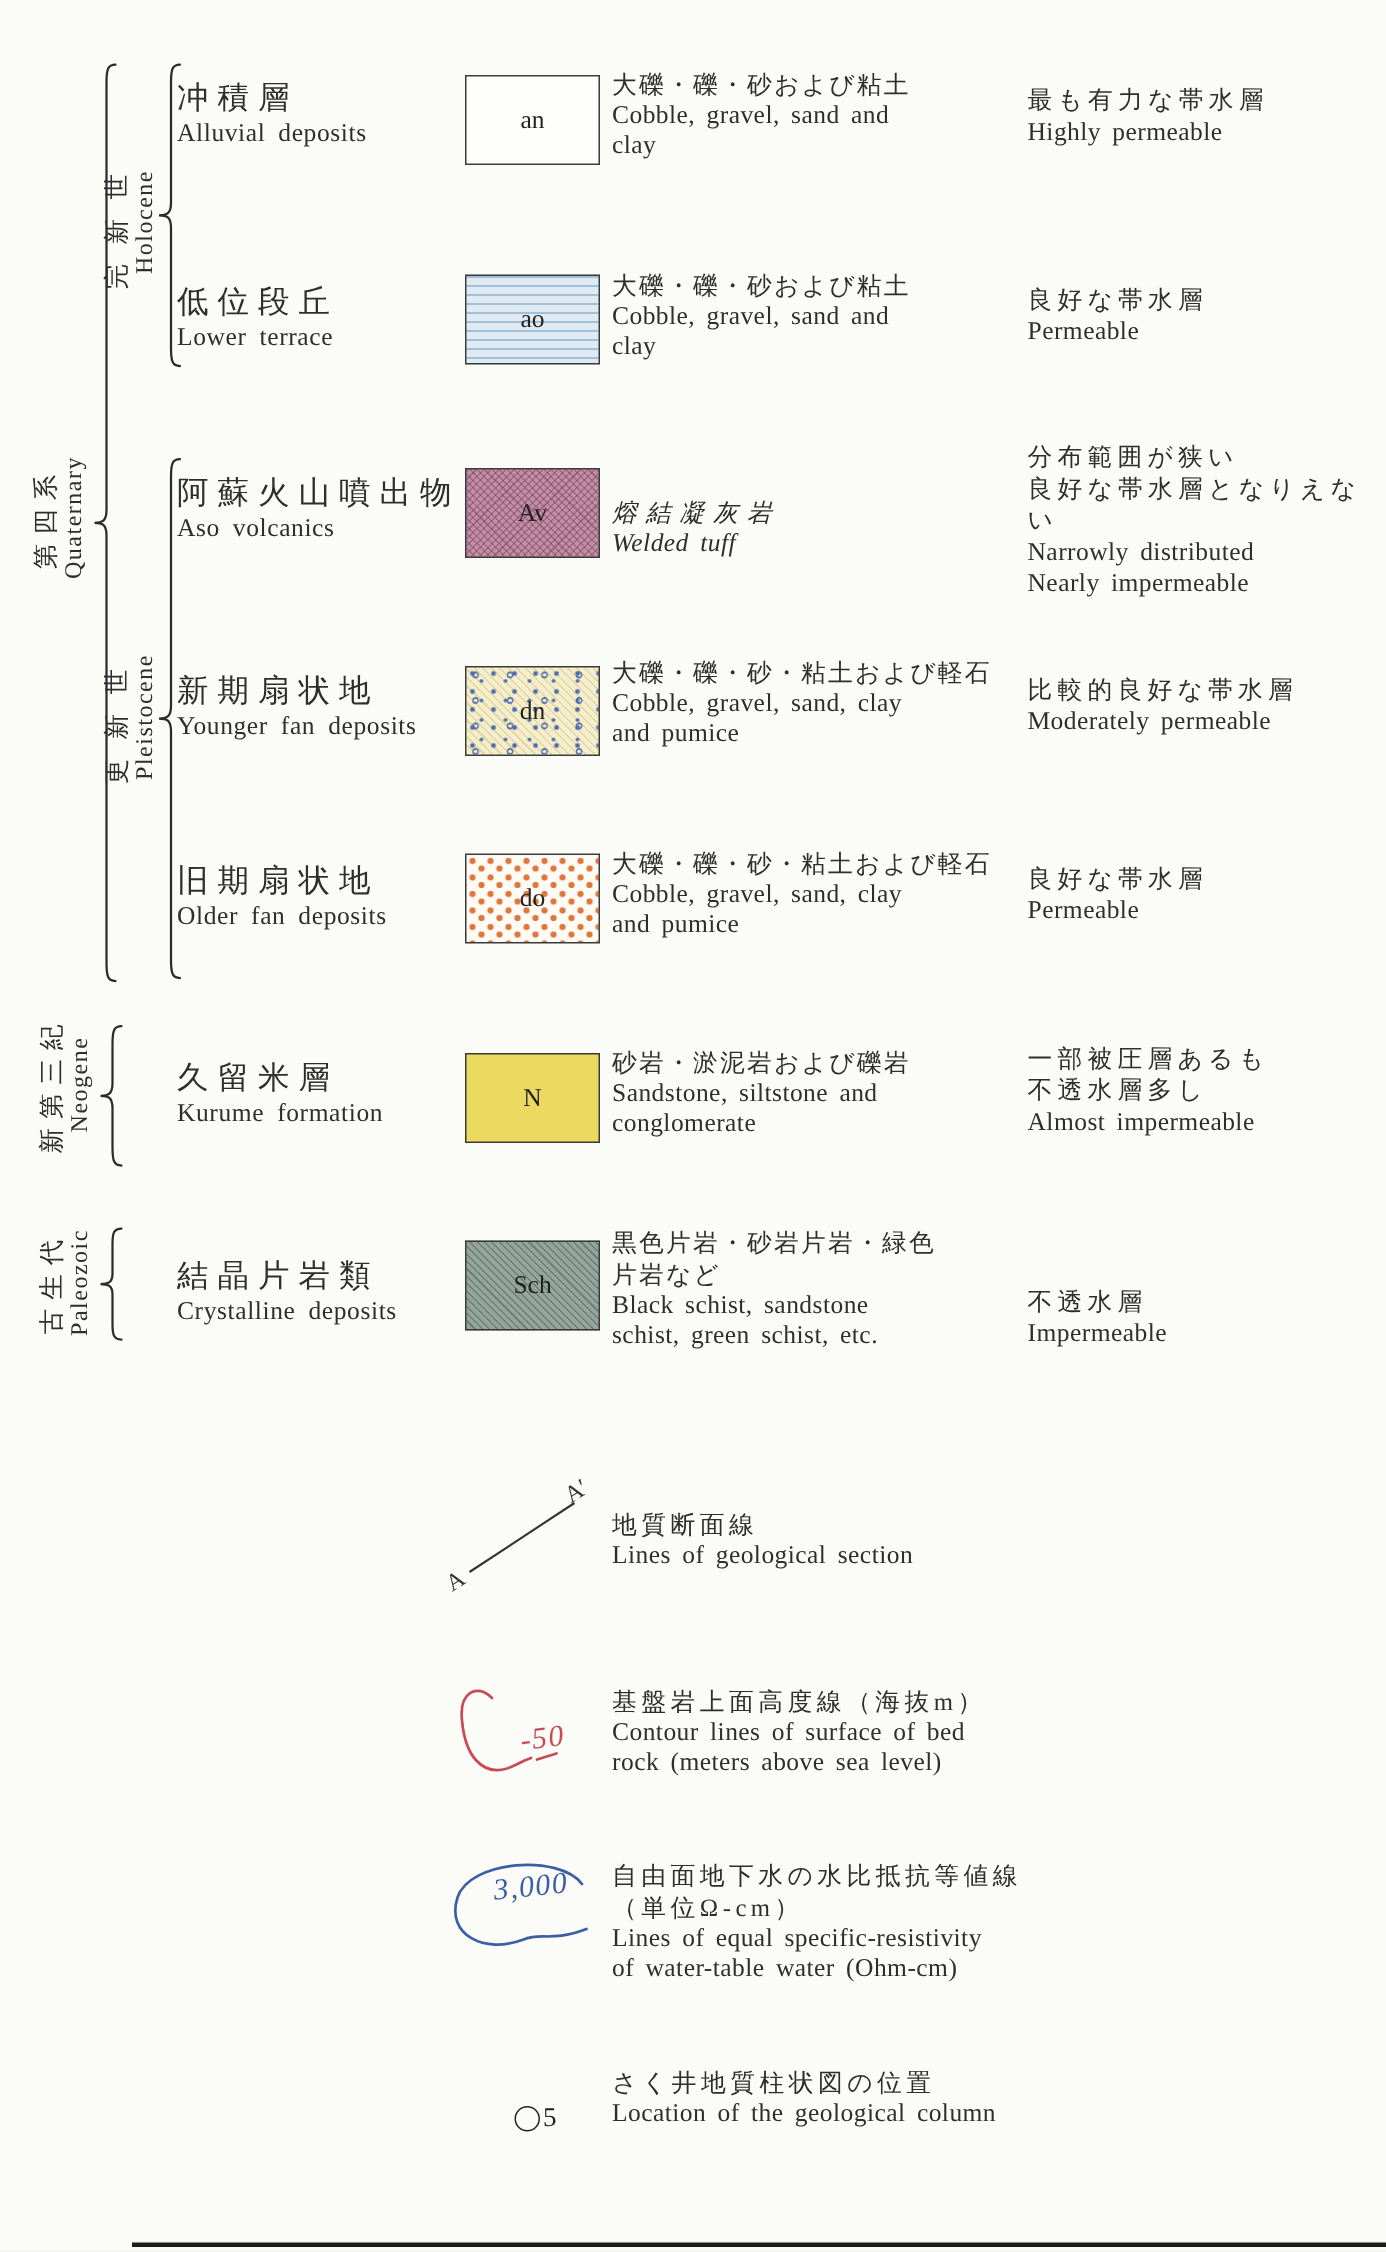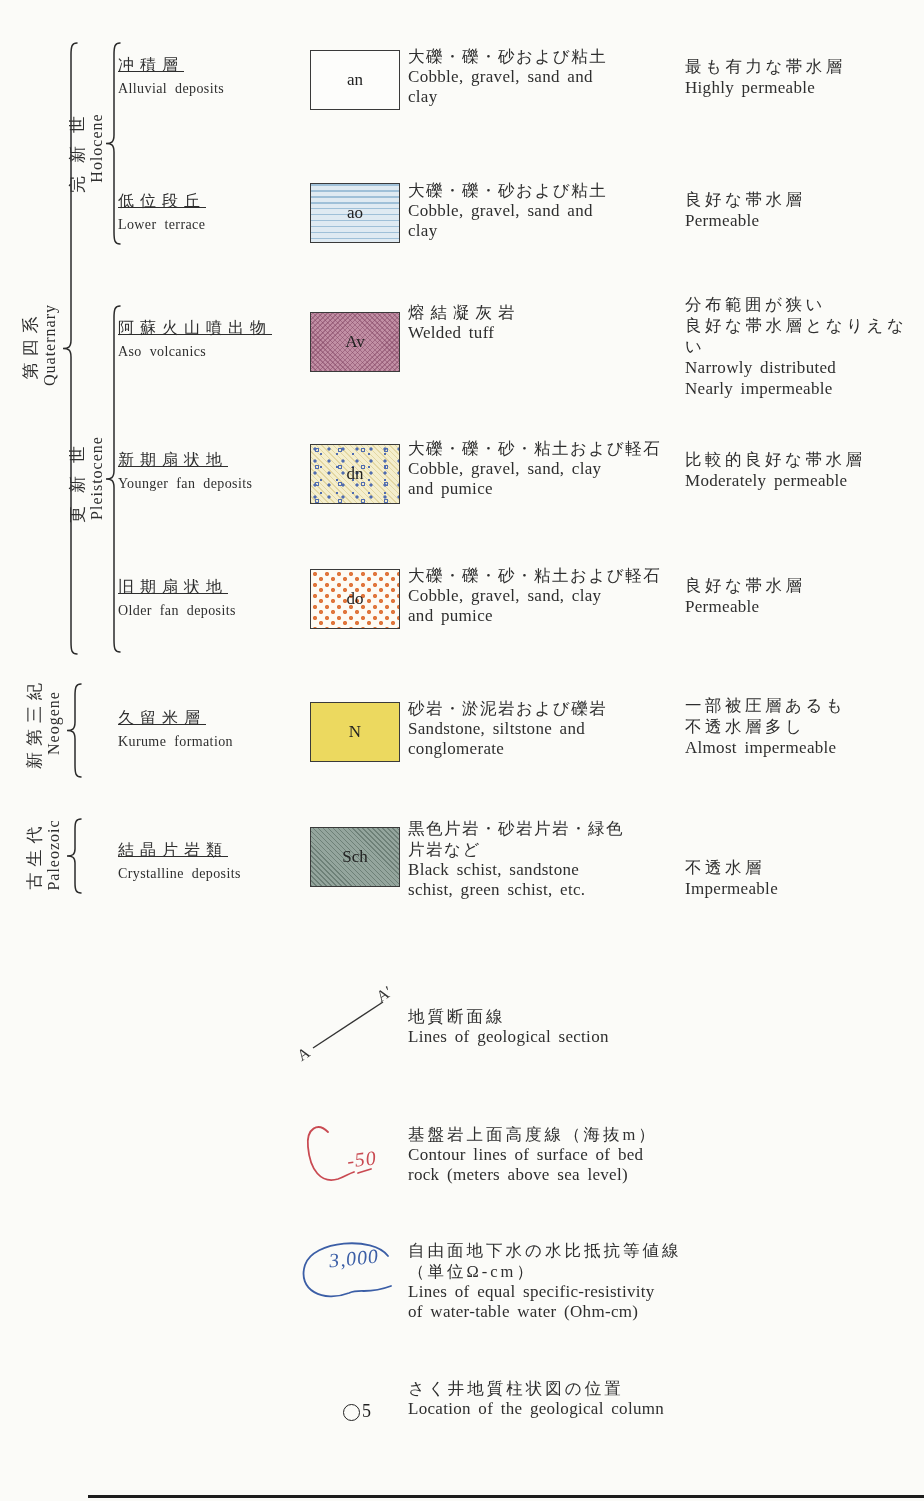--- a/index.html
+++ b/index.html
@@ -13,22 +13,22 @@
   
   .era{position:absolute;width:150px;height:40px;text-align:center;
        transform:rotate(-90deg);transform-origin:center;white-space:nowrap;}
   .era-ja{font-size:17px;letter-spacing:13px;line-height:19px;}
   .era-ja.tight{letter-spacing:6px;}
   .era-en{font-size:16px;letter-spacing:1px;line-height:19px;}
   svg.brace{position:absolute;overflow:visible;}
   svg.brace path{stroke:#2b2b2b;stroke-width:1.5;fill:none;stroke-linecap:round;}
   
   .name{position:absolute;left:118px;width:195px;}
-  .name-ja{font-size:16px;letter-spacing:6px;line-height:22px;text-decoration:underline;}
-  .name-en{font-size:14px;word-spacing:4px;letter-spacing:.4px;line-height:22px;margin-top:2px;}
+  .name-ja{font-size:21px;letter-spacing:6px;line-height:22px;}
+  .name-en{font-size:17px;word-spacing:4px;letter-spacing:.4px;line-height:22px;margin-top:2px;}
   .desc{position:absolute;left:408px;width:272px;}
   .desc-ja{font-size:16.5px;letter-spacing:1.5px;line-height:21px;white-space:pre-line;}
   .desc-en{font-size:17px;word-spacing:3px;letter-spacing:.3px;line-height:20px;white-space:pre-line;}
   .note{position:absolute;left:685px;width:230px;}
   .note-ja{font-size:16.5px;letter-spacing:3.5px;line-height:21px;white-space:pre-line;}
   .note-en{font-size:17px;word-spacing:3px;letter-spacing:.3px;line-height:21px;white-space:pre-line;}
   .swatch{position:absolute;left:310px;width:90px;height:60px;border:1.5px solid #3a3a3a;
           display:flex;align-items:center;justify-content:center;
           font-size:17px;color:#222;box-sizing:border-box;}
   .sw-an{background:#fdfdfb;text-align:center;}
@@ -145,21 +145,21 @@
     <div class="note-en">Permeable</div>
   </div>
 
   <div class="name" style="top:317px;">
     <div class="name-ja">阿蘇火山噴出物</div>
     <div class="name-en">Aso volcanics</div>
   </div>
   <div class="swatch sw-av" style="top:312px;">
     <span>Av</span>
   </div>
-  <div class="desc" style="top:302px;">
+  <div class="desc" style="top:331px;font-style:italic;">
     <div class="desc-ja" style="letter-spacing:6px;">熔結凝灰岩</div>
     <div class="desc-en">Welded tuff</div>
   </div>
   <div class="note" style="top:294px;">
     <div class="note-ja">分布範囲が狭い
 良好な帯水層となりえない</div>
     <div class="note-en">Narrowly distributed
 Nearly impermeable</div>
   </div>
 

